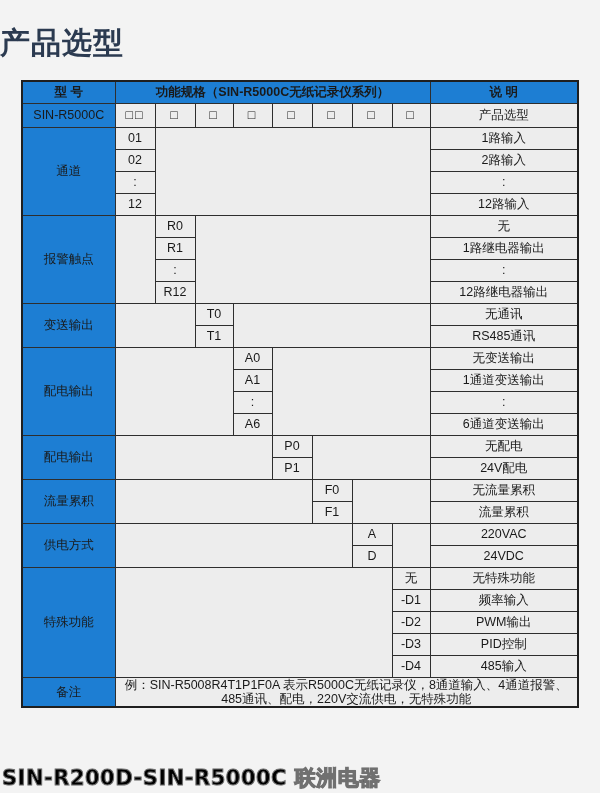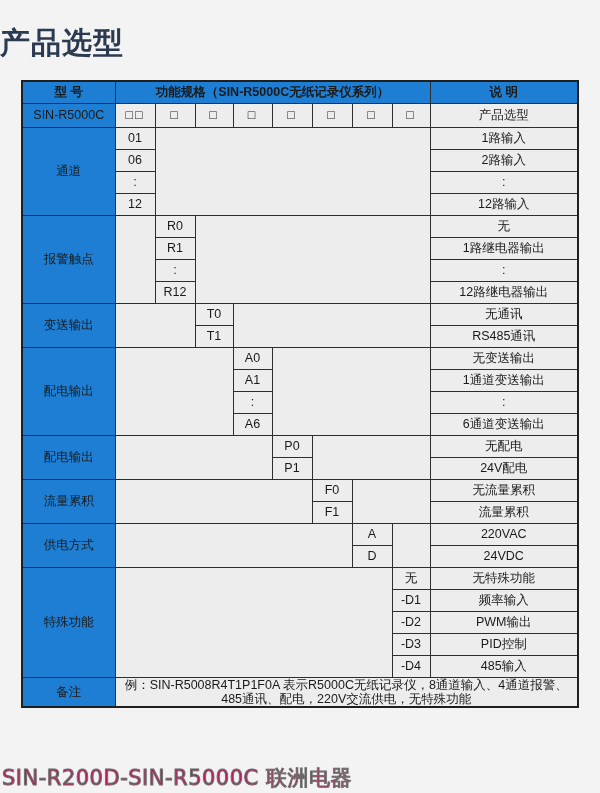--- a/index.html
+++ b/index.html
@@ -58,23 +58,23 @@
     text-align:left;
     padding:5px 10px;
     font-size:12px;
     line-height:1.55;
     height:44px;
     vertical-align:middle;
   }
   .watermark{
     position:absolute;
     left:2px;top:764px;
-    font-size:21px;font-weight:normal;
+    font-size:21px;font-weight:bold;
     white-space:nowrap;
-    color:#be185d;
+    color:#000000;
     -webkit-text-stroke:1px var(--stroke);
     text-shadow:0 0 1px var(--stroke);
     letter-spacing:0.5px;
     font-family:"DejaVu Sans",sans-serif;
   }
 </style>
 </head>
 <body>
 
 <h1 class="page-title">产品选型</h1>
@@ -110,21 +110,21 @@
         <td class="box-cell">□</td>
         <td class="desc">产品选型</td>
       </tr>
       <tr class="section-row">
         <td class="blue label" rowspan="4">通道</td>
         <td class="code">01</td>
         <td class="spacer" colspan="7" rowspan="4"></td>
         <td class="desc">1路输入</td>
       </tr>
       <tr class="section-row">
-        <td class="code">06</td>
+        <td class="code">02</td>
         <td class="desc">2路输入</td>
       </tr>
       <tr class="section-row">
         <td class="code">:</td>
         <td class="desc">:</td>
       </tr>
       <tr class="section-row">
         <td class="code">12</td>
         <td class="desc">12路输入</td>
       </tr>

